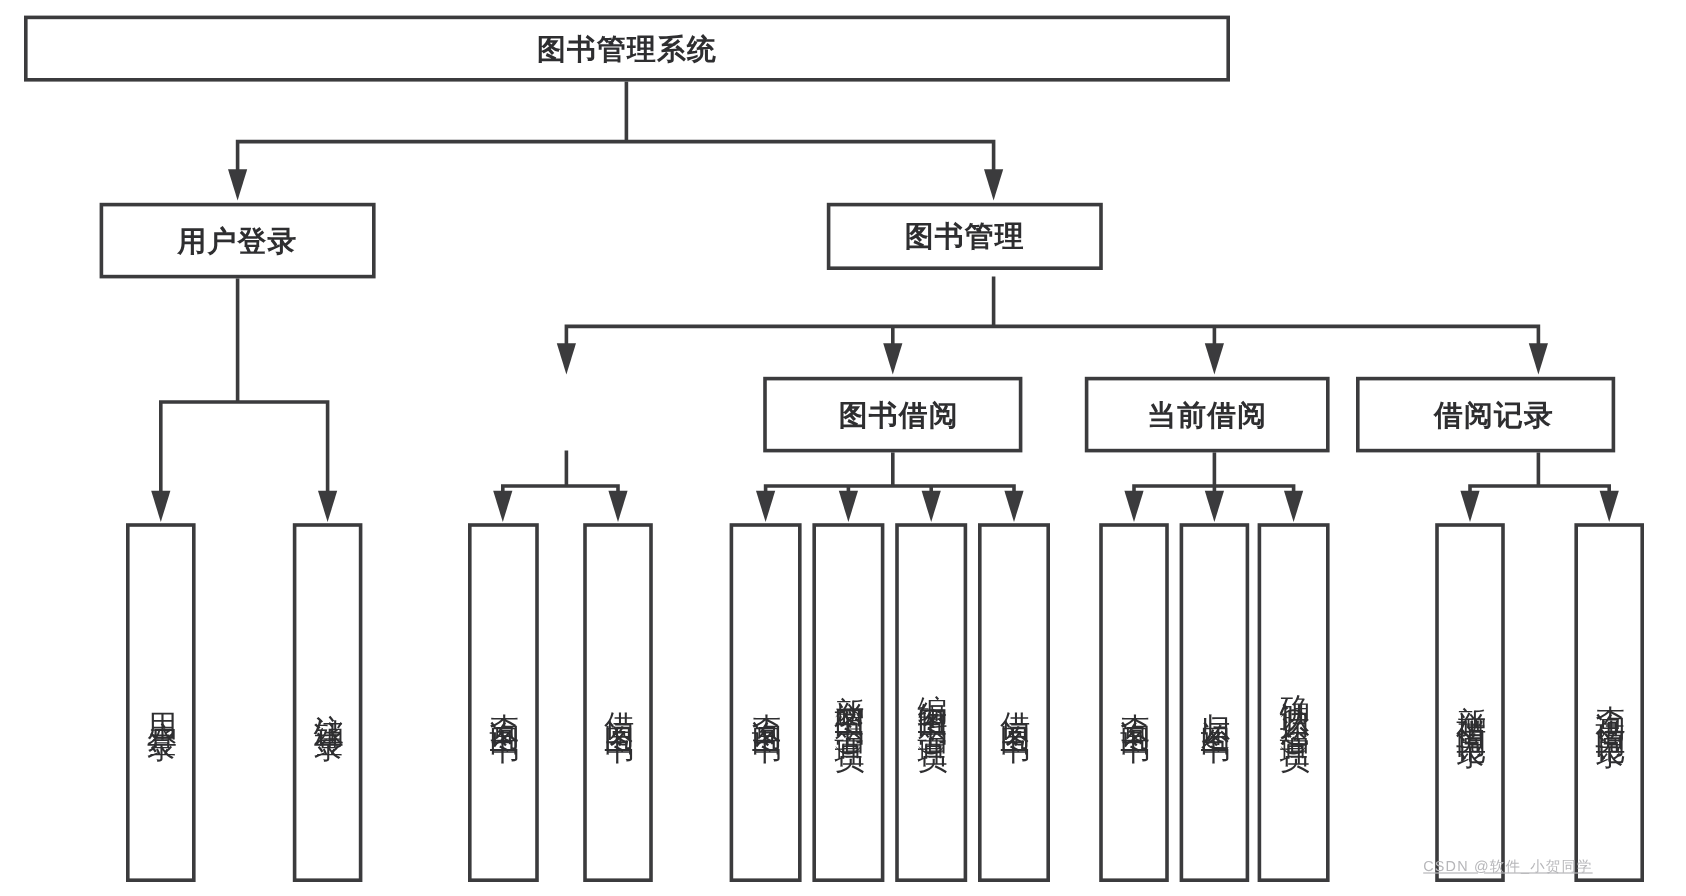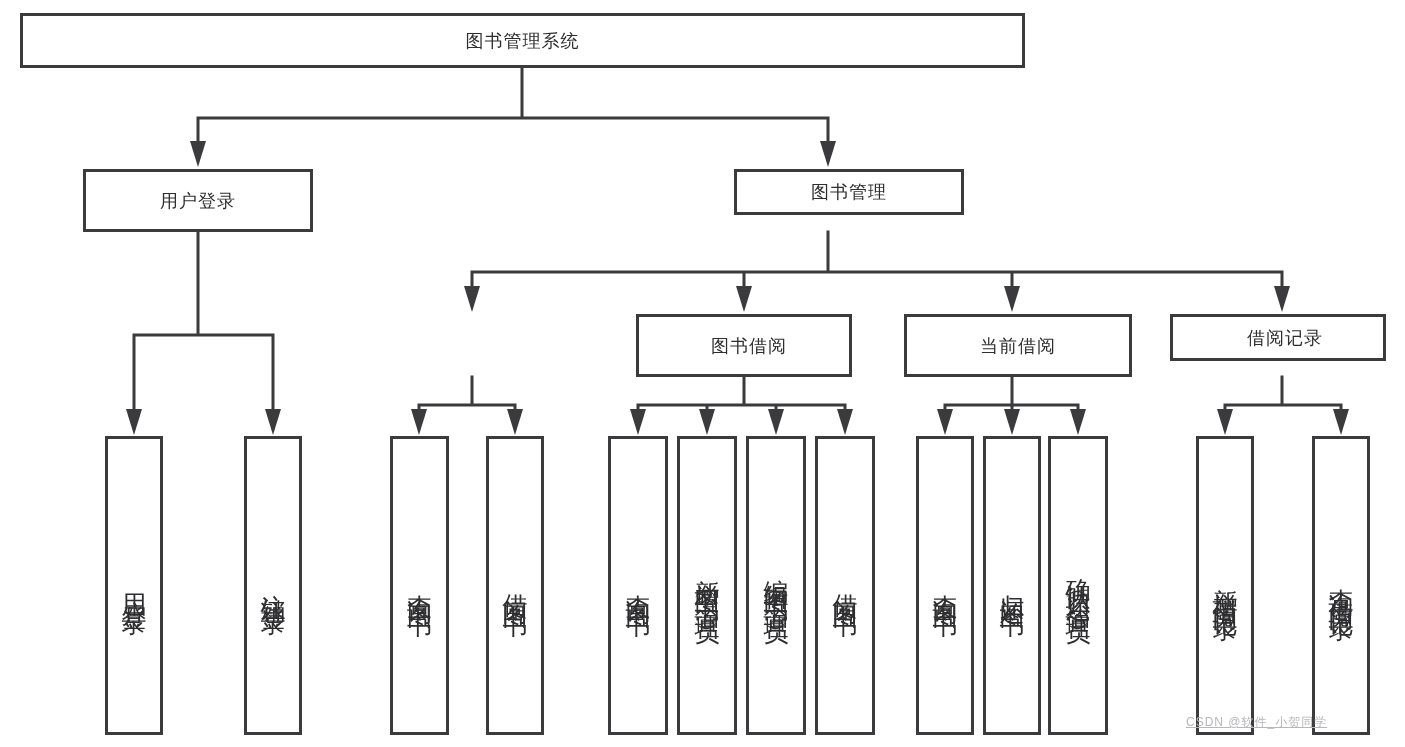--- a/index.html
+++ b/index.html
@@ -9,21 +9,21 @@
     font-family:"Liberation Sans","DejaVu Sans",sans-serif;
     overflow:hidden;
   }
   .box{
     position:absolute;box-sizing:border-box;
     border:3px solid var(--line,#3b3b3d);
     background:#ffffff;
     display:flex;align-items:center;justify-content:center;
     color:var(--text,#2e2e30);
   }
-  .hbox{font-size:18px;letter-spacing:1px;white-space:nowrap;}
+  .hbox{font-size:24px;letter-spacing:1px;white-space:nowrap;font-weight:bold;}
   .vlabel{
     writing-mode:vertical-rl;text-orientation:mixed;
     font-size:25px;letter-spacing:6px;line-height:1;
   }
   svg.connectors{position:absolute;left:0;top:0;}
   svg.connectors path{stroke:var(--line,#3b3b3d);stroke-width:3;fill:none;stroke-linecap:square;}
   svg.connectors polygon{fill:var(--line,#3b3b3d);stroke:none;}
   .watermark{
     position:absolute;left:1186px;top:714px;
     font-size:12px;letter-spacing:1px;white-space:nowrap;
@@ -68,25 +68,25 @@
     <polygon points="1070,409 1086,409 1078,435"></polygon>
 
     <path d="M1282 377 V405 M1225 405 H1341 M1225 405 V413 M1341 405 V413"></path>
     <polygon points="1217,409 1233,409 1225,435"></polygon>
     <polygon points="1333,409 1349,409 1341,435"></polygon>
   </svg>
 
   <div class="box hbox" style="left:20px;top:13px;width:1005px;height:55px;">图书管理系统</div>
 
   <div class="box hbox" style="left:83px;top:169px;width:230px;height:63px;">用户登录</div>
-  <div class="box hbox" style="left:734px;top:169px;width:230px;height:46px;">图书管理</div>
+  <div class="box hbox" style="left:689px;top:169px;width:230px;height:56px;">图书管理</div>
 
   <div class="box hbox" style="left:636px;top:314px;width:216px;height:63px;padding-left:10px;">图书借阅</div>
-  <div class="box hbox" style="left:904px;top:314px;width:228px;height:63px;">当前借阅</div>
-  <div class="box hbox" style="left:1170px;top:314px;width:216px;height:47px;padding-left:14px;">借阅记录</div>
+  <div class="box hbox" style="left:904px;top:314px;width:204px;height:63px;">当前借阅</div>
+  <div class="box hbox" style="left:1130px;top:314px;width:216px;height:63px;padding-left:14px;">借阅记录</div>
 
   <div class="box vbox" style="left:105px;top:436px;width:58px;height:299px;">
     <span class="vlabel">用户登录</span>
   </div>
   <div class="box vbox" style="left:244px;top:436px;width:58px;height:299px;">
     <span class="vlabel">注销登录</span>
   </div>
 
   <div class="box vbox" style="left:390px;top:436px;width:59px;height:299px;">
     <span class="vlabel">查询图书</span>

